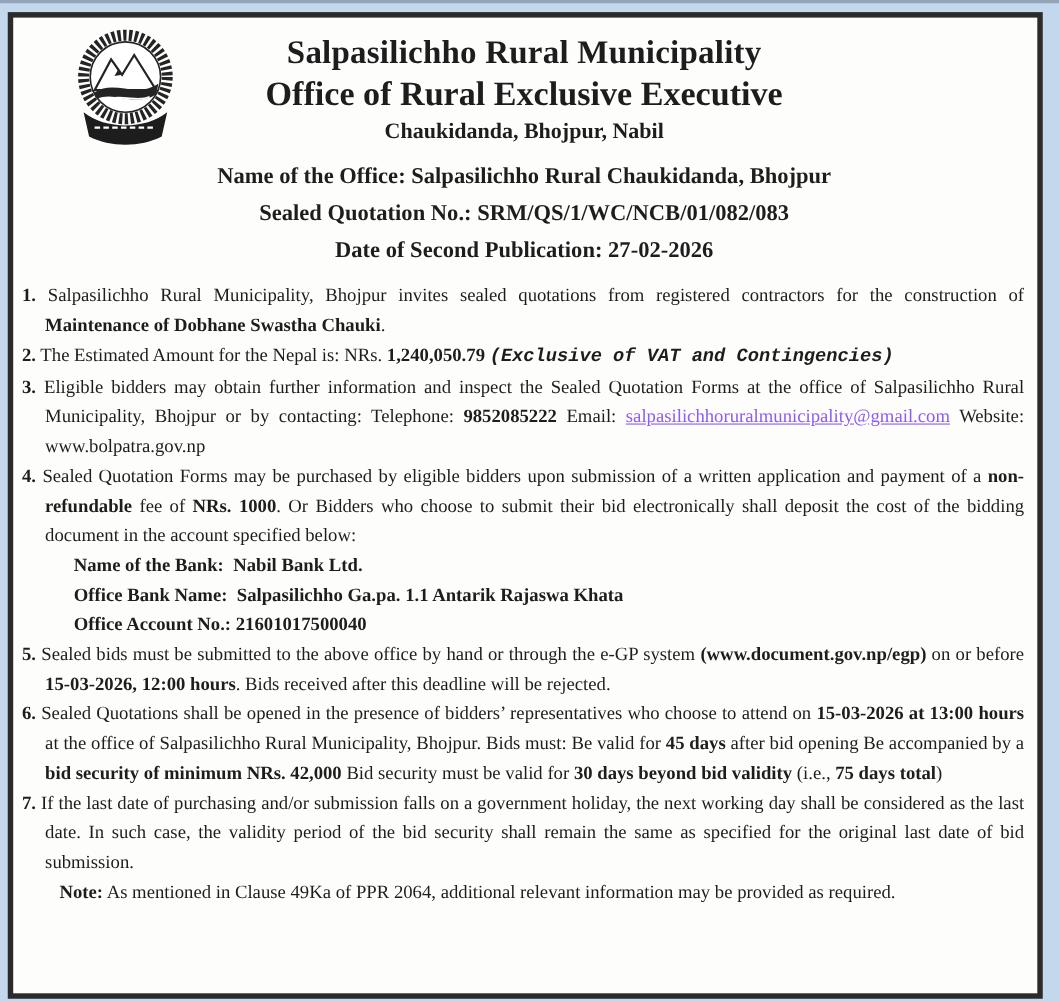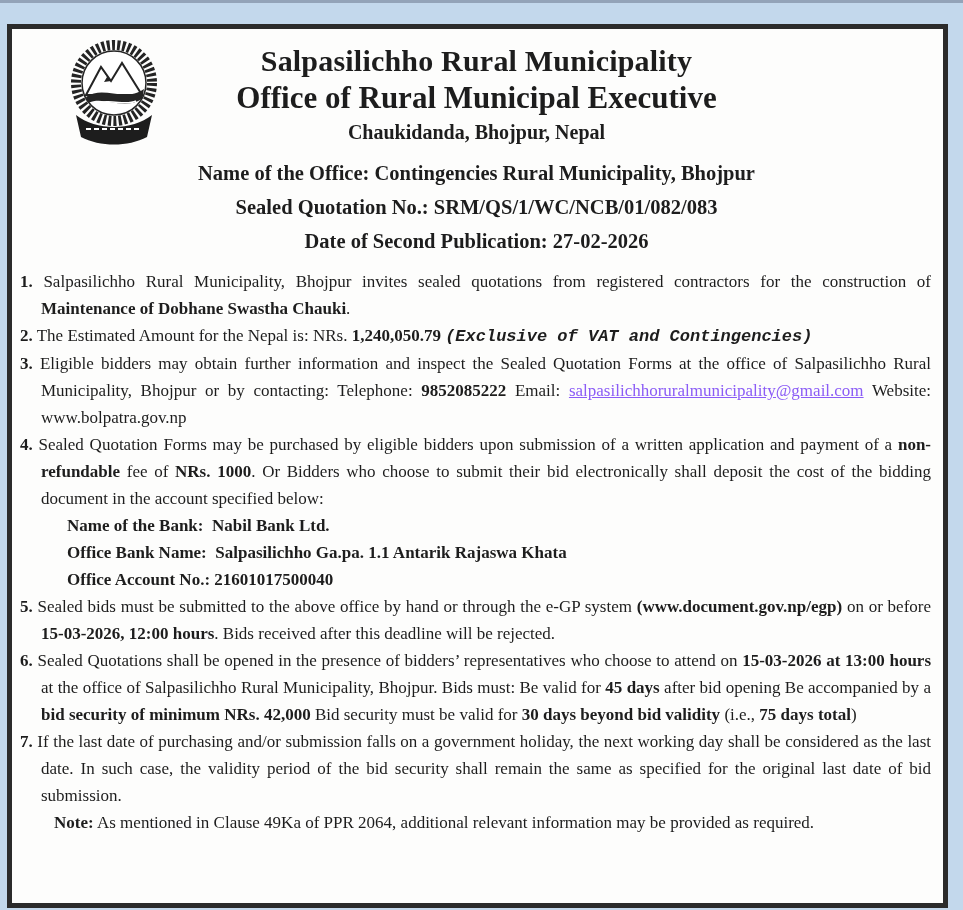--- a/index.html
+++ b/index.html
@@ -14,21 +14,21 @@
   *{margin:0;padding:0;box-sizing:border-box;}
   html,body{width:963px;height:910px;overflow:hidden;}
   body{
     font-family:"Liberation Serif","DejaVu Serif",serif;
     background:var(--page-bg);
     color:var(--ink);
   }
   .page{
     width:963px;height:910px;
     background:var(--page-bg);
-    padding:24px 15px 2px 7px;
+    padding:11px 15px 2px 7px;
     position:relative;
   }
   .page-top-edge{
     position:absolute;top:0;left:0;width:100%;height:3px;
     background:var(--edge);
   }
   .doc{
     width:100%;height:100%;
     background:var(--paper);
     border:5px solid var(--border);
@@ -91,27 +91,27 @@
           <path d="M37 30 L43 40 L40 45 L47 44 Z" fill="#242424"></path>
 
           <path d="M22 60 C40 48 60 66 80 52 L78 62 C58 74 40 58 24 66 Z" fill="#242424"></path>
           <path d="M30 68 C46 60 60 70 72 64" fill="none" stroke="#ffffff" stroke-width="1.5"></path>
 
           <path d="M12 78 C32 94 68 94 88 78 L83 100 C64 110 36 110 17 100 Z" fill="#1d1d1d"></path>
           <path d="M22 92 L78 92" stroke="#ffffff" stroke-width="2" stroke-dasharray="5 3"></path>
         </svg>
       </div>
       <h1 class="org-name">Salpasilichho Rural Municipality</h1>
-      <h2 class="office-name">Office of Rural Municipal Executive</h2>
-      <h3 class="office-address">Chaukidanda, Bhojpur, Nepal</h3>
+      <h2 class="office-name">Office of Rural Exclusive Executive</h2>
+      <h3 class="office-address">Chaukidanda, Bhojpur, Nabil</h3>
     </header>
 
 
     <div class="meta">
-      <div class="meta-line">Name of the Office: Contingencies Rural Municipality, Bhojpur</div>
+      <div class="meta-line">Name of the Office: Salpasilichho Rural Chaukidanda, Bhojpur</div>
       <div class="meta-line">Sealed Quotation No.: SRM/QS/1/WC/NCB/01/082/083</div>
       <div class="meta-line">Date of Second Publication: 27-02-2026</div>
     </div>
 
     <div class="body" id="clauses">
         <p class="clause"><span class="num">1.</span> <span>Salpasilichho Rural Municipality, Bhojpur invites sealed quotations from registered contractors for the construction of </span><span class="b">Maintenance of Dobhane Swastha Chauki</span><span>.</span></p>
         <p class="clause"><span class="num">2.</span> <span>The Estimated Amount for the Nepal is: NRs. </span><span class="b">1,240,050.79</span><span> </span><span class="b i">(Exclusive of VAT and Contingencies)</span></p>
         <p class="clause"><span class="num">3.</span> <span>Eligible bidders may obtain further information and inspect the Sealed Quotation Forms at the office of Salpasilichho Rural Municipality, Bhojpur or by contacting: Telephone: </span><span class="b">9852085222</span><span> Email:   </span><span class="u">salpasilichhoruralmunicipality@gmail.com</span><span> Website: www.bolpatra.gov.np</span></p>
         <p class="clause"><span class="num">4.</span> <span>Sealed Quotation Forms may be purchased by eligible bidders upon submission of a written application and payment of a </span><span class="b">non-refundable</span><span> fee of </span><span class="b">NRs. 1000</span><span>. Or Bidders who choose to submit their bid electronically shall deposit the cost of the bidding document in the account specified below:</span></p>
         <p class="subline"><span class="b">Name of the Bank:  Nabil Bank Ltd.</span></p>

